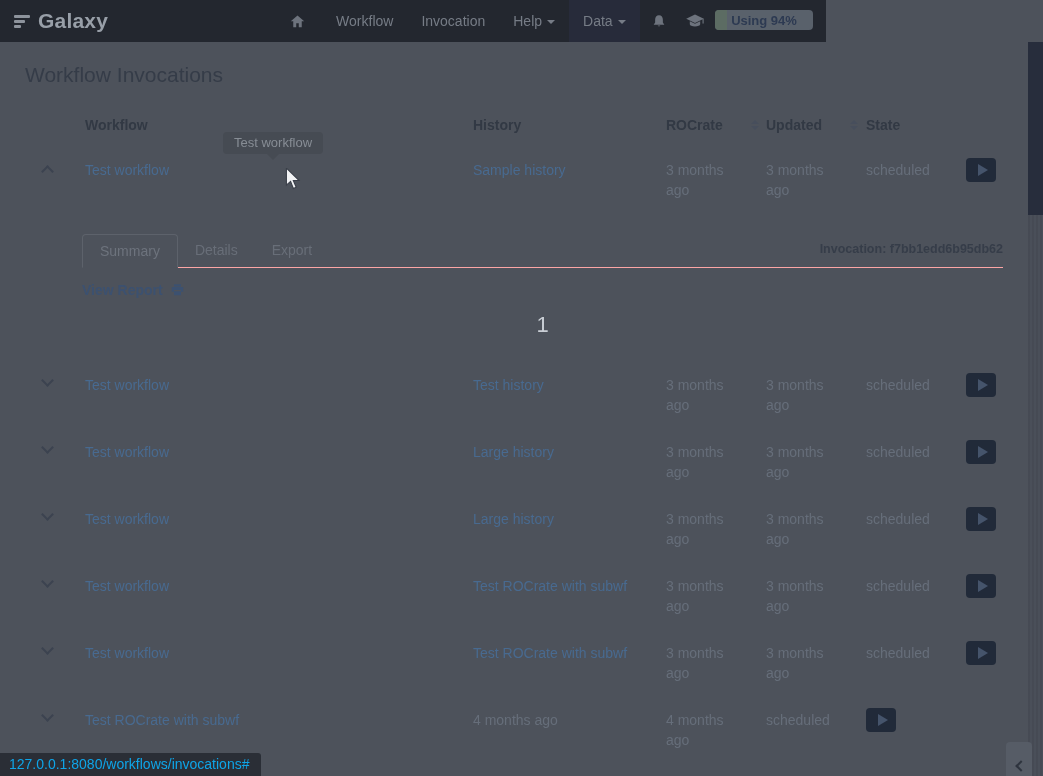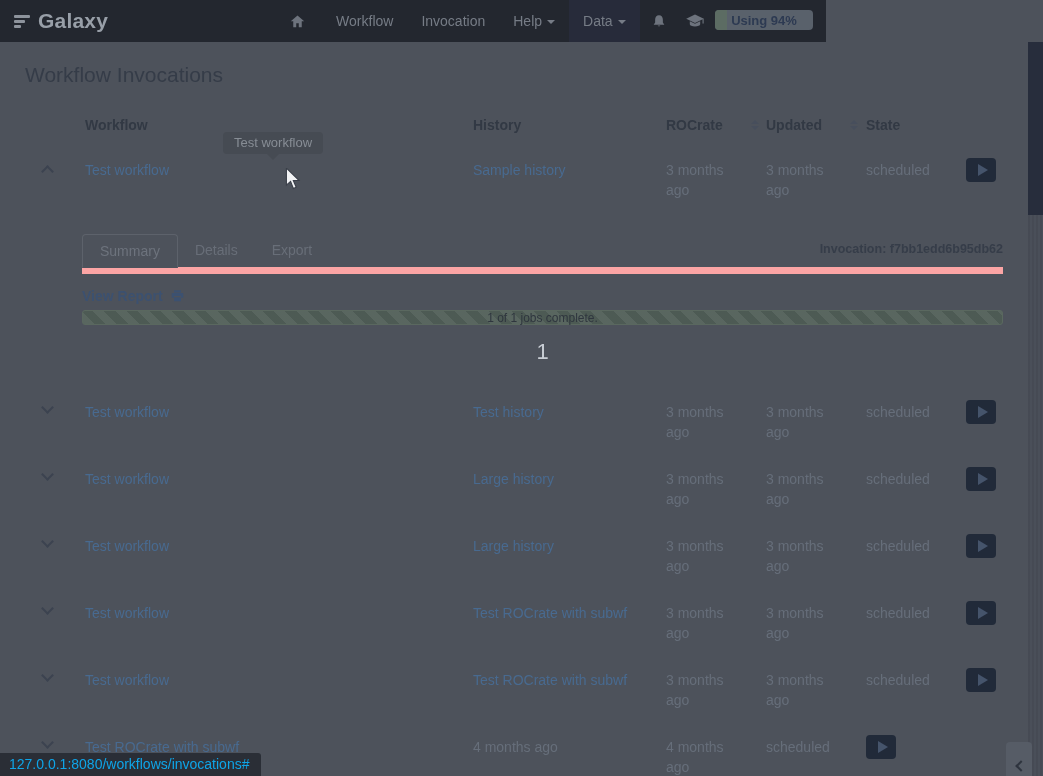--- a/index.html
+++ b/index.html
@@ -70,21 +70,21 @@
   .action-cell { display:flex; justify-content:flex-start; padding-left:0; }
   .play-btn {
     width:30px; height:24px; background:#212a39; border:none; border-radius:4px;
     display:flex; align-items:center; justify-content:center; cursor:pointer; margin-top:-2px;
   }
   .play-tri { width:0; height:0; border-top:6px solid transparent; border-bottom:6px solid transparent; border-left:10px solid #45546b; margin-left:3px; }
 
   
   .detail { position:relative; margin:34px 25px 0 57px; width:921px; }
   .invocation-id { position:absolute; top:8px; right:0; font-size:12.5px; font-weight:bold; color:#363d49; }
-  .tabbar { display:flex; border-bottom:7px solid #fca5a5; }
+  .tabbar { display:flex; border-bottom:1px solid #fca5a5; }
   .tab { padding:8px 17px; font-size:14px; color:#686e78; cursor:pointer; margin-bottom:-1px; }
   .tab.active {
     border:1px solid #5d626b; border-bottom:1px solid #4d525b;
     border-radius:4px 4px 0 0; color:#6d737d;
   }
   .view-report { display:flex; align-items:center; gap:7px; margin-top:14px; font-size:14px; font-weight:bold; color:#3c5170; cursor:pointer; }
   .view-report svg { fill:#3c5170; }
   .pbar {
     position:relative; height:15px; border-radius:3px; margin-top:6px;
     background:#505e57; border:1px solid #5a685f;
@@ -246,21 +246,20 @@
         <div class="tab active">Summary</div>
         <div class="tab">Details</div>
         <div class="tab">Export</div>
       </div>
       <div class="view-report">
         <span>View Report</span>
         <svg width="15" height="14" viewBox="0 0 24 24">
             <path d="M6 2 H18 V6 H6 Z M4 7 H20 C21.1 7 22 7.9 22 9 V15 H18 V12 H6 V15 H2 V9 C2 7.9 2.9 7 4 7 Z M6 14 H18 V21 H6 Z"></path>
           </svg>
       </div>
-      <div class="pbar striped">1 of 1 jobs complete.</div>
       <div class="pagination">
         <span class="page-num">1</span>
       </div>
     </div>
 
     <div id="rows-slot">
         <div class="trow drow">
     <div class="toggle-cell">
             <span class="chev down"></span>
           </div>

